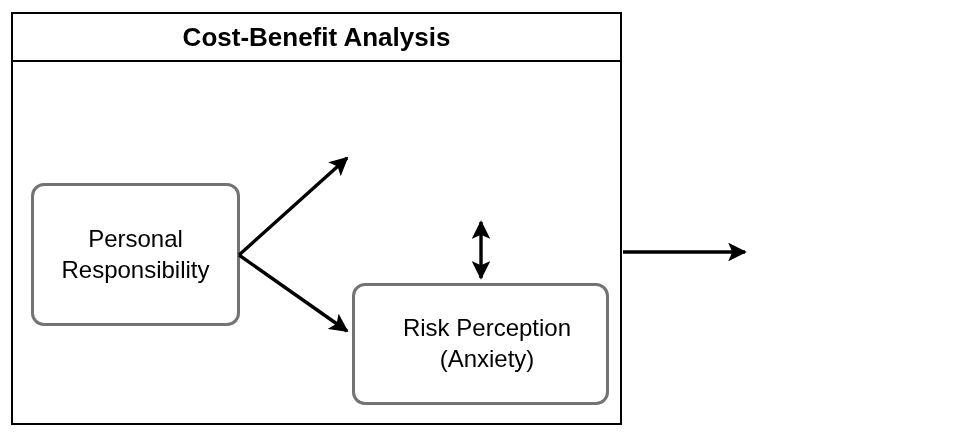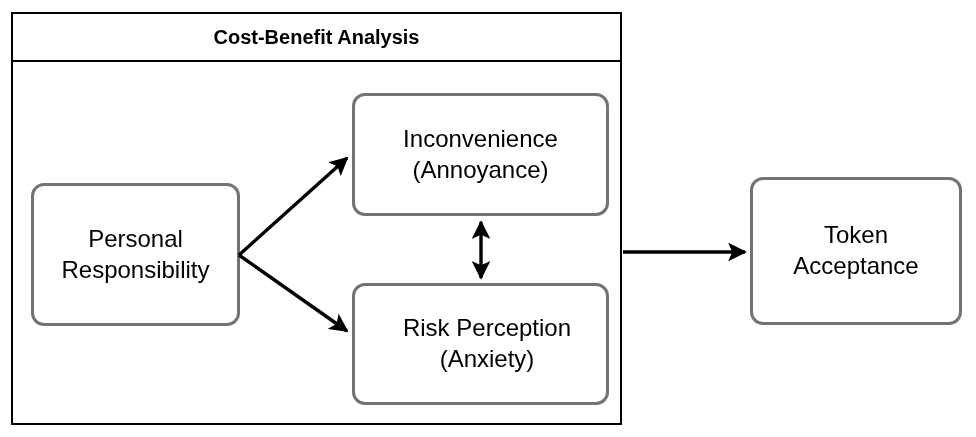--- a/index.html
+++ b/index.html
@@ -39,21 +39,21 @@
     top: 0;
     width: 100%;
     height: 48px;
     box-sizing: border-box;
     border-bottom: 2px solid #000000;
     display: flex;
     align-items: center;
     justify-content: center;
   }
   .group-title {
-    font-size: 20px;
+    font-size: 26px;
     font-weight: bold;
     color: #000000;
     letter-spacing: 0px;
     line-height: 1;
     white-space: nowrap;
   }
 
   
   .node {
     position: absolute;
@@ -119,34 +119,26 @@
     <div class="group-header">
       <span class="group-title">Cost-Benefit Analysis</span>
     </div>
   </div>
 
   <div class="node" id="node-personal-responsibility">
     <span class="node-label">Personal
 Responsibility</span>
   </div>
 
-  <div class="node" id="node-inconvenience">
-    <span class="node-label">Inconvenience
-(Annoyance)</span>
-  </div>
 
   <div class="node" id="node-risk-perception">
     <span class="node-label">Risk Perception
 (Anxiety)</span>
   </div>
 
-  <div class="node" id="node-token-acceptance">
-    <span class="node-label">Token
-Acceptance</span>
-  </div>
 
   <svg id="connectors" viewBox="0 0 976 437">
     <defs>
       <marker id="arrow-end" viewBox="0 0 10 10" refX="9" refY="5" markerWidth="5.5" markerHeight="5.5" orient="auto-start-reverse">
         <path d="M 0 0 L 10 5 L 0 10 L 2.2 5 z" fill="#000000"></path>
       </marker>
       <marker id="arrow-start" viewBox="0 0 10 10" refX="9" refY="5" markerWidth="5.5" markerHeight="5.5" orient="auto-start-reverse">
         <path d="M 0 0 L 10 5 L 0 10 L 2.2 5 z" fill="#000000"></path>
       </marker>
     </defs>

